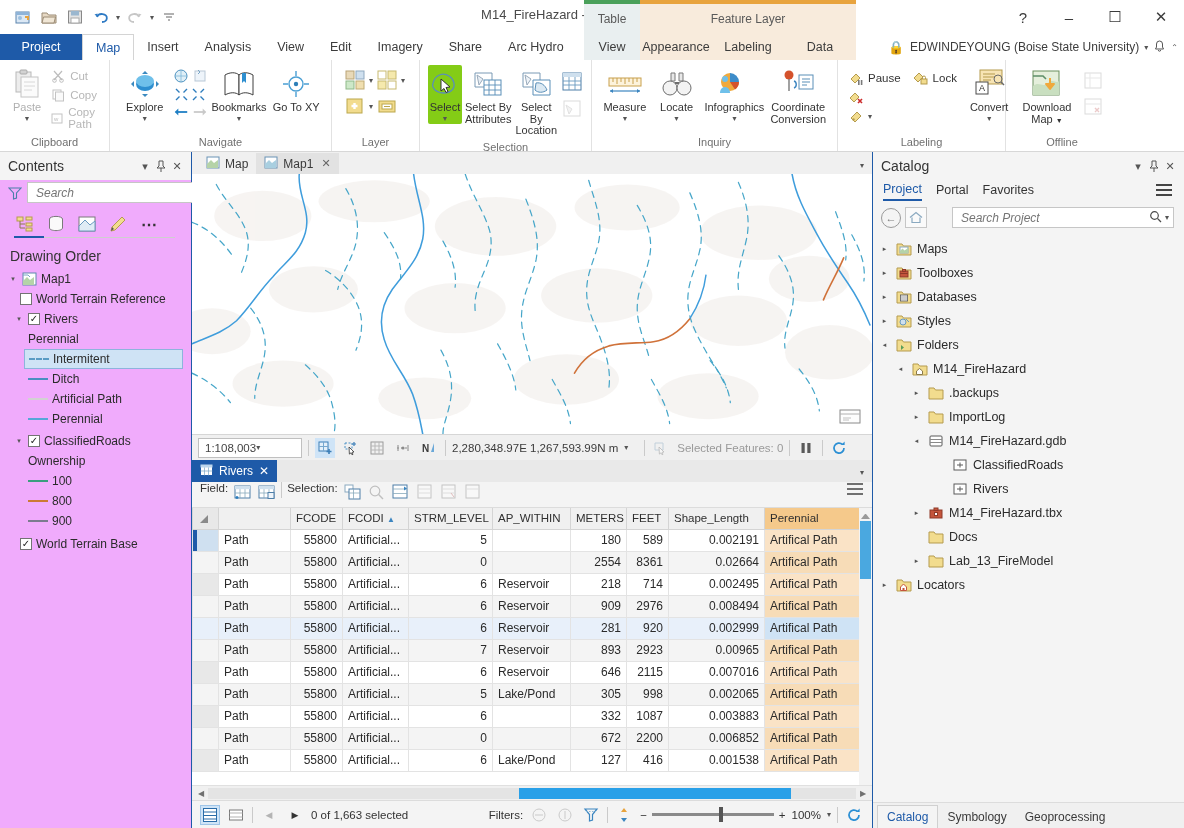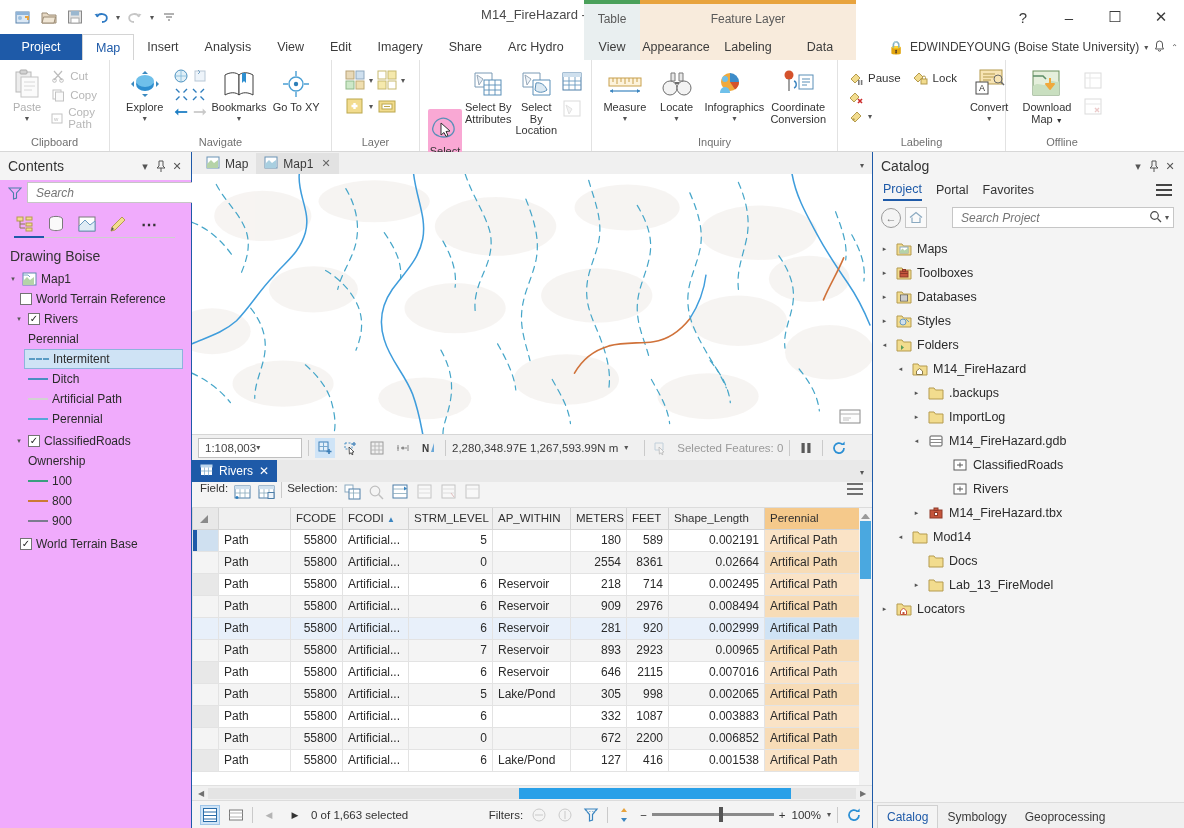--- a/index.html
+++ b/index.html
@@ -108,21 +108,21 @@
   }
   .rgroup-body { display: flex; align-items: flex-start; gap: 2px; padding: 2px 4px; flex:1;}
   .rgroup-title {
     text-align: center; font-size: 11px; color: #707070;
     padding-bottom: 2px; height: 15px; position: relative;
   }
   .bigbtn {
     width: 58px; display: flex; flex-direction: column; align-items: center;
     padding: 2px 1px; cursor: pointer; border-radius: 2px;
   }
-  .bigbtn.sel { background: #f9a8d4; margin-top: 44px; }
+  .bigbtn.sel { background: #84cc16; }
   .bigbtn .ic { height: 34px; display:flex; align-items:center; justify-content:center;}
   .bigbtn .lb {
     font-size: 11px; text-align: center; line-height: 11.5px;
     color: #333; margin-top: 1px;
   }
   .bigbtn .lb.dis { color: #b0b0b0; }
   .arw { font-size: 7px; color: #555; line-height: 7px; margin-top: 1px;}
   .smallcol { display: flex; flex-direction: column; gap: 1px; padding-top: 2px;}
   .smallbtn {
     display: flex; align-items: center; gap: 4px;
@@ -864,21 +864,21 @@
               <path d="M3 17l1-4 10-10 3 3-10 10z" fill="#f2dc8e" stroke="#b59b4e"></path>
               <path d="M14 3l3 3" stroke="#b59b4e"></path>
               <path d="M3 17l1-4 2 2z" fill="#555"></path>
             </svg>
         </span>
         <span class="ts" style="font-size:16px;color:#333;font-weight:bold;">⋯</span>
       </div>
       <div class="toolstrip-underline"></div>
       <div class="toolstrip-rule"></div>
 
-      <div class="drawing-order">Drawing Boise</div>
+      <div class="drawing-order">Drawing Order</div>
 
       <div class="tree">
 
         <div class="trow">
           <span class="tri">▾</span>
           <span class="lyr-ico"><svg width="15" height="14" viewBox="0 0 15 14">
                 <rect x="1" y="1" width="13" height="12" fill="#fff" stroke="#5f8aad"></rect>
                 <path d="M1 9l4-4 3 3 4-3v8H1z" fill="#b5d3a8"></path>
                 <path d="M1 3h5l2 2" stroke="#7aa6c6" fill="none"></path>
               </svg></span>
@@ -1586,29 +1586,20 @@
           <span class="ctri">▸</span>
           <span class="cicon">
               <svg width="16" height="14" viewBox="0 0 16 14">
                 <rect x="2" y="4" width="12" height="8" fill="#c4553c" stroke="#8f3a28"></rect>
                 <rect x="6" y="2" width="4" height="2.5" fill="#c4553c" stroke="#8f3a28"></rect>
                 <rect x="6.5" y="6.5" width="3" height="3" fill="#fff" stroke="#8f3a28"></rect>
               </svg>
             </span>
           <span>M14_FireHazard.tbx</span>
         </div>
-        <div class="cnode" style="padding-left:22px">
-          <span class="ctri">◂</span>
-          <span class="cicon">
-              <svg width="16" height="14" viewBox="0 0 16 14">
-                <path d="M1 2h5l1.5 2H15v9H1z" fill="#f2dc8e" stroke="#b59b4e"></path>
-              </svg>
-            </span>
-          <span>Mod14</span>
-        </div>
         <div class="cnode" style="padding-left:38px">
           <span class="ctri none"></span>
           <span class="cicon">
               <svg width="16" height="14" viewBox="0 0 16 14">
                 <path d="M1 2h5l1.5 2H15v9H1z" fill="#f2dc8e" stroke="#b59b4e"></path>
               </svg>
             </span>
           <span>Docs</span>
         </div>
         <div class="cnode" style="padding-left:38px">

